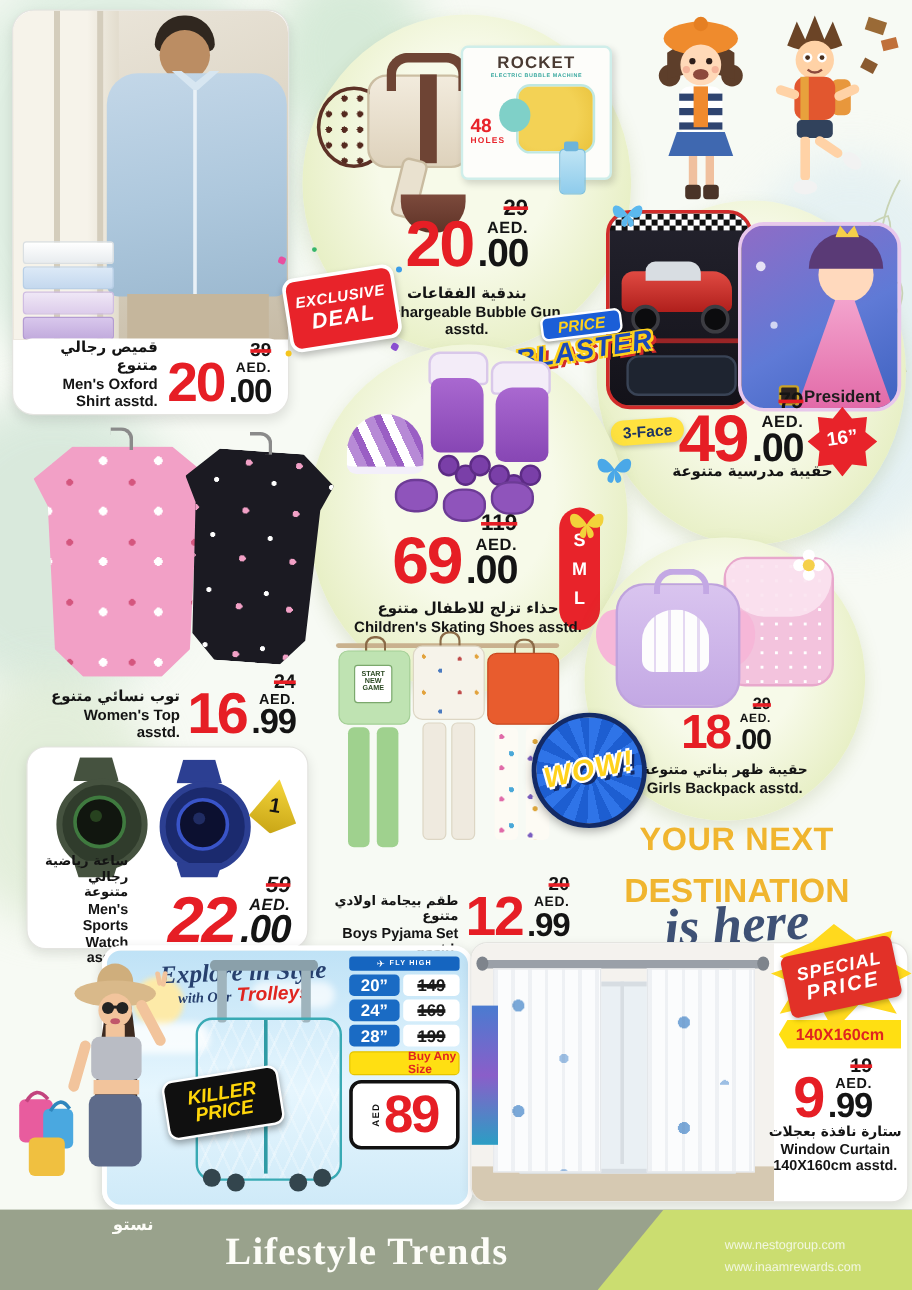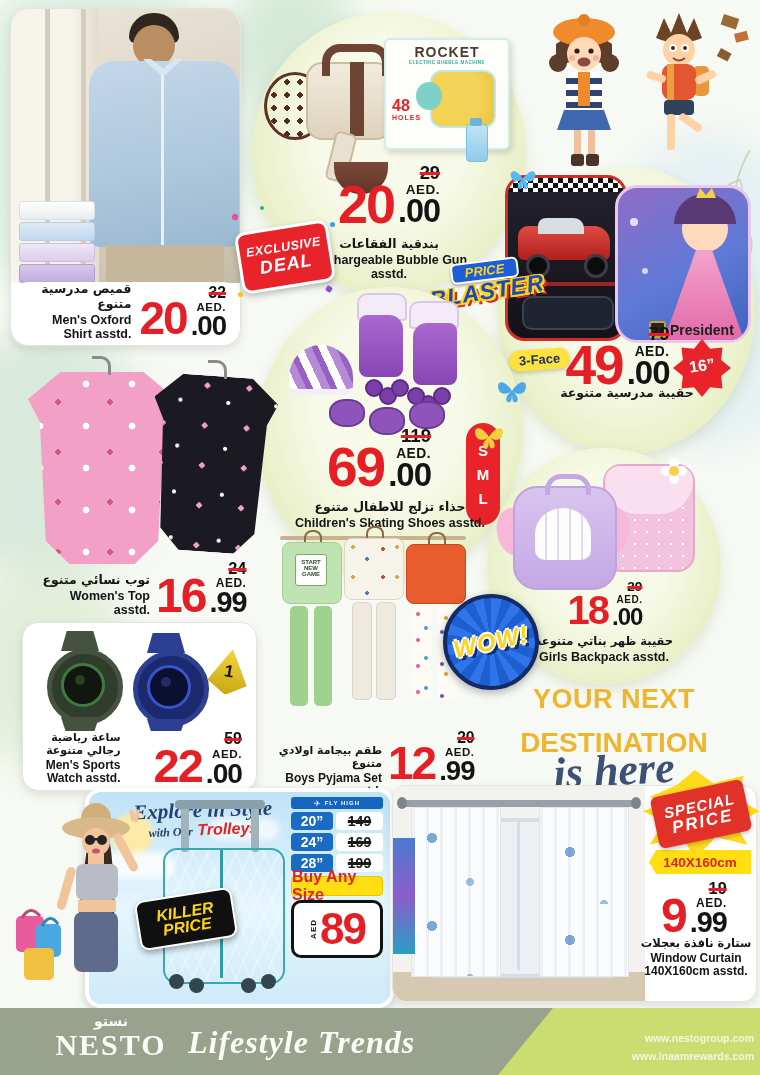--- a/index.html
+++ b/index.html
@@ -82,27 +82,27 @@
 
       <div class="abs" style="left:8px;top:192px;width:76px;height:78px;">
         <div style="height:17px;margin-bottom:2px;border-radius:3px;background:linear-gradient(#ffffff,#e8ecef);border:1px solid #dadfe2;"></div>
         <div style="height:17px;margin-bottom:2px;border-radius:3px;background:linear-gradient(#dce9f7,#c4d8ee);border:1px solid #b9cfe6;"></div>
         <div style="height:17px;margin-bottom:2px;border-radius:3px;background:linear-gradient(#efe7f6,#ddcdeb);border:1px solid #cfbde2;"></div>
         <div style="height:17px;border-radius:3px;background:linear-gradient(#d8c7ec,#c2abdd);border:1px solid #b49cd2;"></div>
       </div>
     </div>
     <div class="strip">
       <div class="names right" style="width:116px;">
-        <div class="ar" dir="rtl">قميص مدرسية متنوع</div>
+        <div class="ar" dir="rtl">قميص رجالي متنوع</div>
         <div class="en">Men's Oxford Shirt asstd.</div>
       </div>
       <div class="pc" style="font-size:46px;">
         <span class="pc-main">20</span>
         <span class="pc-col">
-          <span class="pc-old">32</span>
+          <span class="pc-old">39</span>
           <span class="pc-cur">AED.</span>
           <span class="pc-dec">.00</span>
         </span>
       </div>
     </div>
   </div>
 
   <div class="gcircle" style="left:252px;top:12px;width:274px;height:282px;">
 
     <div class="abs" style="left:12px;top:32px;width:135px;height:135px;">
@@ -356,21 +356,21 @@
 
     <div class="abs" style="left:186px;top:26px;width:40px;height:46px;transform:rotate(10deg);
          background:linear-gradient(#f5d63c,#c9a616);clip-path:polygon(50% 0,100% 74%,50% 100%,0 74%);display:flex;align-items:center;justify-content:center;">
       <span style="font-weight:900;font-size:17px;color:#141414;">1</span>
     </div>
     <div class="strip" style="height:54px;gap:33px;">
       <div class="names right" style="width:120px;">
         <div class="ar" dir="rtl" style="font-size:11px;">ساعة رياضية رجالي متنوعة</div>
         <div class="en" style="font-size:12px;">Men's Sports Watch asstd.</div>
       </div>
-      <div class="pc" style="font-size:47px;">
+      <div class="pc" style="font-size:54px;font-style:italic;">
         <span class="pc-main">22</span>
         <span class="pc-col">
           <span class="pc-old">59</span>
           <span class="pc-cur">AED.</span>
           <span class="pc-dec">.00</span>
         </span>
       </div>
     </div>
   </div>
 
@@ -516,21 +516,21 @@
         <div class="tprice">
             <span>169</span>
           </div>
       </div>
       <div class="trow">
         <div class="tsize">28”</div>
         <div class="tprice">
             <span>199</span>
           </div>
       </div>
-      <div style="margin-top:4px;height:18px;background:#ffdf12;border:1px solid #e5c400;border-radius:4px;color:#e02520;font-weight:900;font-size:16px;display:flex;align-items:center;justify-content:center;">Buy Any Size</div>
+      <div style="margin-top:4px;height:18px;background:#ffdf12;border:1px solid #e5c400;border-radius:4px;color:#e02520;font-weight:900;font-size:10px;display:flex;align-items:center;justify-content:center;padding-left:48px;">Buy Any Size</div>
 
       <div style="margin-top:4px;height:52px;background:#fff;border:3px solid #111;border-radius:10px;display:flex;align-items:center;justify-content:center;">
         <span style="writing-mode:vertical-rl;transform:rotate(180deg);font-size:8px;font-weight:900;color:#111;margin-right:2px;letter-spacing:1px;">AED</span>
         <span style="font-size:44px;font-weight:900;color:#e61e25;line-height:.8;letter-spacing:-2px;">89</span>
       </div>
     </div>
 
     <div class="abs" style="left:48px;top:102px;width:94px;height:46px;transform:rotate(-9deg);
          background:#101010;border-radius:9px;border:2px solid #fff;display:flex;flex-direction:column;align-items:center;justify-content:center;box-shadow:0 3px 6px rgba(0,0,0,.35);">
       <span style="color:#ffd60a;font-weight:900;font-style:italic;font-size:16px;line-height:.95;">KILLER</span>
@@ -607,22 +607,21 @@
       <span style="color:#fff;font-weight:900;font-style:italic;font-size:15px;letter-spacing:1px;line-height:1;">SPECIAL</span>
       <span style="color:#fff;font-weight:900;font-style:italic;font-size:17px;letter-spacing:2px;line-height:1;">PRICE</span>
     </div>
   </div>
 
   <div class="abs" style="left:0;top:1008px;width:760px;height:67px;background:#99a28c;">
     <div style="position:absolute;right:0;top:0;width:262px;height:67px;background:#cbdd70;
          clip-path:polygon(21% 0,100% 0,100% 100%,0 100%);"></div>
     <div class="abs center" style="left:52px;top:6px;width:118px;color:#fdfdf8;">
       <div style="font-family:'DejaVu Sans',sans-serif;font-size:14px;font-weight:bold;line-height:1;">نستو</div>
-      <div class="serif" style="font-size:30px;font-weight:bold;letter-spacing:2px;line-height:1.1;">NESTO</div>
-    </div>
-    <div class="serif abs" style="left:188px;top:16px;font-size:32px;font-weight:bold;color:#fdfdf8;letter-spacing:1px;font-style:italic;">Lifestyle Trends</div>
-    <div class="abs" style="left:604px;top:22px;width:150px;color:#f2f7e0;font-size:10.5px;font-weight:bold;line-height:1.7;text-align:right;">
+    </div>
+    <div class="serif abs" style="left:188px;top:16px;font-size:32px;font-weight:bold;color:#fdfdf8;letter-spacing:1px;">Lifestyle Trends</div>
+    <div class="abs" style="left:604px;top:22px;width:150px;color:#f2f7e0;font-size:10.5px;font-weight:normal;line-height:1.7;">
       <div>www.nestogroup.com</div>
       <div>www.inaamrewards.com</div>
     </div>
   </div>
 
 </div>
 
 </body></html>

